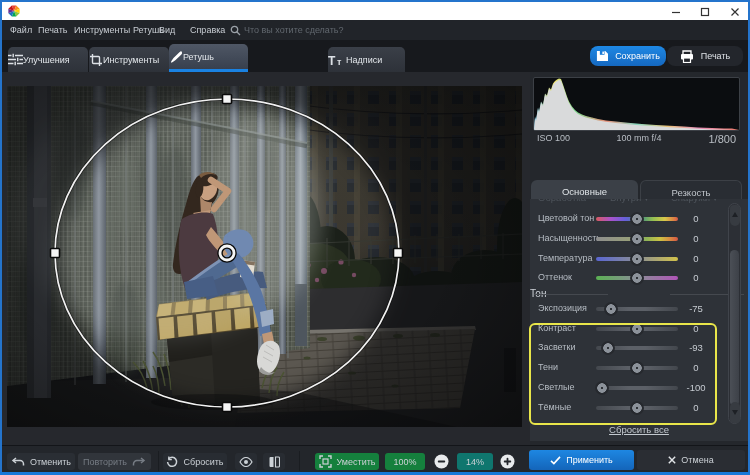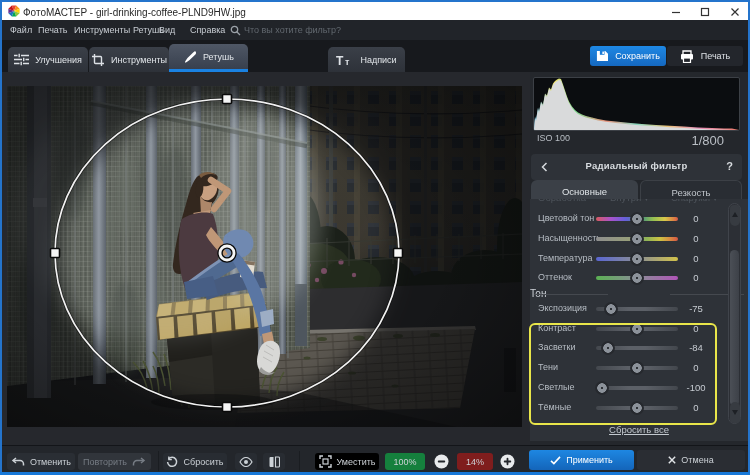--- a/index.html
+++ b/index.html
@@ -7,23 +7,23 @@
 .abs{position:absolute;}
 
 #titlebar{left:2px;top:2px;width:746px;height:18px;background:#fff;}
 #title{left:21px;top:4.5px;font-size:10px;color:#282828;}
 .winbtn{top:4px;width:12px;height:12px;color:#333;}
 
 #menubar{left:2px;top:20px;width:746px;height:20px;background:#212429;color:#c7ccd2;font-size:9px;}
 #menubar span.mi{position:absolute;top:5px;}
 
 #tabbar{left:2px;top:40px;width:746px;height:32px;background:#17191d;}
-.tab{position:absolute;top:7px;height:25px;border-radius:5px 5px 0 0;background:linear-gradient(180deg,#3a3f48,#2e3239);color:#e2e6ea;font-size:9px;display:flex;align-items:center;justify-content:center;gap:6px;}
+.tab{position:absolute;top:7px;height:25px;border-radius:5px 5px 0 0;background:linear-gradient(180deg,#3a3f48,#2e3239);color:#e2e6ea;font-size:9px;display:flex;align-items:center;gap:0;}
 .tab.active{background:linear-gradient(180deg,#4f5765,#38404e);border-bottom:3px solid #1a82e2;height:28px;top:4px;}
-.topbtn{position:absolute;top:6px;height:20px;border-radius:3px;font-size:9px;display:flex;align-items:center;justify-content:center;gap:7px;}
+.topbtn{position:absolute;top:6px;height:20px;border-radius:8px;font-size:9px;display:flex;align-items:center;justify-content:center;gap:7px;}
 
 #canvas{left:2px;top:72px;width:528px;height:373px;background:#26282d;}
 #photo{left:5px;top:14px;width:515px;height:341px;background:#191a1c;overflow:hidden;}
 #panel{left:530px;top:72px;width:218px;height:373px;background:#24272c;}
 #sliderpanel{left:0;top:127px;width:218px;height:242px;background:#2e3238;}
 .lbl{position:absolute;font-size:9px;color:#b7bdc4;}
 .val{position:absolute;font-size:9.5px;color:#c6cbd1;width:40px;text-align:center;}
 .track{position:absolute;left:66px;width:82px;height:4px;border-radius:2px;background:linear-gradient(90deg,#43474d,#5c6067 40%,#5c6067 60%,#43474d);}
 .thumb{position:absolute;width:14px;height:14px;border-radius:50%;background:radial-gradient(circle,#2e3237 0 1px,#8c929a 1.5px 4.5px,#26292e 5px 7px);}
 
@@ -39,21 +39,20 @@
     <path d="M0,0 L-2.2,-5.6 L2.2,-5.6 Z" fill="#e8442c"></path>
     <path d="M0,0 L2.2,-5.6 L5.6,-2.2 Z" fill="#f7941d"></path>
     <path d="M0,0 L5.6,-2.2 L5.6,2.2 Z" fill="#ffd400"></path>
     <path d="M0,0 L5.6,2.2 L2.2,5.6 Z" fill="#8dc63f"></path>
     <path d="M0,0 L2.2,5.6 L-2.2,5.6 Z" fill="#00a651"></path>
     <path d="M0,0 L-2.2,5.6 L-5.6,2.2 Z" fill="#1b75bc"></path>
     <path d="M0,0 L-5.6,2.2 L-5.6,-2.2 Z" fill="#662d91"></path>
     <path d="M0,0 L-5.6,-2.2 L-2.2,-5.6 Z" fill="#c4161c"></path>
    </g>
   </svg>
-  <div id="title" class="abs">ФотоМАСТЕР - girl-drinking-coffee-PLND9HW.jpg</div>
   <svg class="winbtn abs" style="left:668px" viewBox="0 0 12 12">
         <path d="M2 6.5h8" stroke="#333" stroke-width="1.2" fill="none"></path>
       </svg>
   <svg class="winbtn abs" style="left:697px" viewBox="0 0 12 12">
         <rect x="2.5" y="2.5" width="7" height="7" stroke="#333" stroke-width="1.2" fill="none"></rect>
       </svg>
   <svg class="winbtn abs" style="left:727px" viewBox="0 0 12 12">
         <path d="M2.5 2.5l7 7M9.5 2.5l-7 7" stroke="#333" stroke-width="1.2" fill="none"></path>
       </svg>
  </div>
@@ -61,21 +60,21 @@
   <span class="mi" style="left:8px">Файл</span>
   <span class="mi" style="left:36px">Печать</span>
   <span class="mi" style="left:72px">Инструменты</span>
   <span class="mi" style="left:131px">Ретушь</span>
   <span class="mi" style="left:157px">Вид</span>
   <span class="mi" style="left:188px">Справка</span>
   <svg class="abs" style="left:228px;top:5px" width="11" height="11" viewBox="0 0 11 11">
         <circle cx="4.5" cy="4.5" r="3.2" stroke="#9aa0a7" stroke-width="1.3" fill="none"></circle>
         <path d="M7 7l3 3" stroke="#9aa0a7" stroke-width="1.3"></path>
       </svg>
-  <span class="mi" style="left:242px;color:#62686f">Что вы хотите фильтр?</span>
+  <span class="mi" style="left:242px;color:#62686f">Что вы хотите сделать?</span>
  </div>
  <div id="tabbar" class="abs">
   <div class="tab" style="left:6px;width:80px">
    <svg width="15" height="13" viewBox="0 0 15 13">
           <g stroke="#dde1e6" stroke-width="1.4" fill="none">
             <path d="M0 2.5h3.5M7 2.5h8M0 6.5h8M11.5 6.5h3.5M0 10.5h5.5M9 10.5h6"></path>
             <path d="M5.2 .8v3.4M9.7 4.8v3.4M7.2 8.8v3.4"></path>
           </g>
         </svg>
    <span>Улучшения</span>
@@ -379,29 +378,23 @@
               <stop offset=".65" stop-color="#e8c27a"></stop>
               <stop offset=".8" stop-color="#e890b8"></stop>
               <stop offset="1" stop-color="#e87a6a"></stop>
      </linearGradient>
     </defs>
     <path d="M0 52 L0 50.6 L1 38.6 L2 41.6 L4 29.6 L5 33.6 L7 23.6 L9 26.6 L11 15.6 L13 17.6 L15 9.6 L17 11.6 L19 5.6 L21 3.1 L23 1.6 L25 0.6 L27 1.1 L29 6.6 L31 12.6 L33 18.6 L35 23.6 L38 28.6 L41 32.1 L44 34.6 L48 36.6 L52 38.1 L58 39.6 L64 41.1 L72 42.4 L82 43.6 L94 44.8 L108 46.0 L122 46.9 L136 47.8 L150 48.6 L164 49.4 L178 50.0 L190 50.4 L198 50.6 L205 52 Z" fill="url(#hgr)"></path>
     <path d="M0 52 L0 52 L1 40 L2 43 L4 31 L5 35 L7 25 L9 28 L11 17 L13 19 L15 11 L17 13 L19 7 L21 4.5 L23 3 L25 2 L27 2.5 L29 8 L31 14 L33 20 L35 25 L38 30 L41 33.5 L44 36 L48 38 L52 39.5 L58 41 L64 42.5 L72 43.8 L82 45 L94 46.2 L108 47.4 L122 48.3 L136 49.2 L150 50 L164 50.8 L178 51.4 L190 51.8 L198 52 L205 52 Z" fill="#d9dadb"></path>
    </svg>
   </div>
   <div class="abs" style="left:7px;top:61px;font-size:9px;color:#b9bec4">ISO 100</div>
-  <div class="abs" style="right:24px;top:61px;font-size:13px;color:#b9bec4">1/800</div>
-
-  <div class="abs" style="left:1px;top:82px;width:211px;height:26px;background:#2e3238;border-radius:4px;">
-   <svg class="abs" style="left:10px;top:8px" width="7" height="10" viewBox="0 0 7 10">
-          <path d="M5.5 1L1.5 5l4 4" stroke="#d6dade" stroke-width="1.5" fill="none"></path>
-        </svg>
-   <div class="abs" style="left:0;top:6px;width:211px;text-align:center;font-size:9.5px;font-weight:bold;color:#d9dde1;letter-spacing:.2px">Радиальный фильтр</div>
-   <div class="abs" style="right:9px;top:6px;font-size:11px;font-weight:bold;color:#d6dade">?</div>
-  </div>
+  <div class="abs" style="left:0;top:61px;width:218px;text-align:center;font-size:9px;color:#b9bec4">100 mm f/4</div>
+  <div class="abs" style="right:12px;top:61px;font-size:11px;color:#b9bec4">1/800</div>
+
 
   <div class="abs" style="left:1px;top:108px;width:107px;height:23px;background:#3b4047;border-radius:6px 6px 0 0;text-align:center;font-size:9.5px;color:#dfe3e7;padding-top:6px">Основные</div>
   <div class="abs" style="left:110px;top:108px;width:102px;height:22px;background:#292d33;border:1px solid #3c4046;border-bottom:none;border-radius:6px 6px 0 0;text-align:center;font-size:9.5px;color:#c0c5cb;padding-top:6px">Резкость</div>
 
   <div id="sliderpanel" class="abs">
 
    <div class="abs" style="left:8px;top:0px;height:4px;overflow:hidden;font-size:9.5px;color:#4e545b;width:200px">
     <span style="position:absolute;left:0;top:-7px">Обработка</span>
     <span style="position:absolute;left:72px;top:-7px">Внутри ▾</span>
     <span style="position:absolute;left:133px;top:-7px">Снаружи ▾</span>
@@ -436,21 +429,21 @@
    <div class="val" style="left:146px;top:104px">-75</div>
 
    <div class="lbl" style="left:8px;top:123.7px">Контраст</div>
    <div class="track" style="top:127.7px"></div>
    <div class="thumb" style="left:99.5px;top:122.7px"></div>
    <div class="val" style="left:146px;top:123.7px">0</div>
 
    <div class="lbl" style="left:8px;top:143.3px">Засветки</div>
    <div class="track" style="top:147.3px"></div>
    <div class="thumb" style="left:70.5px;top:142.3px"></div>
-   <div class="val" style="left:146px;top:143.3px">-84</div>
+   <div class="val" style="left:146px;top:143.3px">-93</div>
 
    <div class="lbl" style="left:8px;top:163px">Тени</div>
    <div class="track" style="top:167px"></div>
    <div class="thumb" style="left:99.5px;top:162px"></div>
    <div class="val" style="left:146px;top:163px">0</div>
 
    <div class="lbl" style="left:8px;top:182.8px">Светлые</div>
    <div class="track" style="top:186.8px"></div>
    <div class="thumb" style="left:65px;top:181.8px"></div>
    <div class="val" style="left:146px;top:182.8px">-100</div>
@@ -506,35 +499,35 @@
           <path d="M1 5C3 1.7 5 .5 7 .5S11 1.7 13 5C11 8.3 9 9.5 7 9.5S3 8.3 1 5z" stroke="#ccd1d6" stroke-width="1.2" fill="none"></path>
           <circle cx="7" cy="5" r="2" fill="#ccd1d6"></circle>
         </svg>
       </div>
   <div class="bbtn" style="left:261px;width:22px;background:#282c32">
    <svg width="11" height="12" viewBox="0 0 11 12">
           <path d="M4.5 1H1.5a1 1 0 0 0-1 1v8a1 1 0 0 0 1 1h3z" fill="#ccd1d6"></path>
           <path d="M6.5 1h3a1 1 0 0 1 1 1v8a1 1 0 0 1-1 1h-3z" fill="none" stroke="#ccd1d6" stroke-width="1.1"></path>
         </svg>
       </div>
-  <div class="bbtn" style="left:313px;width:64px;background:#000000">
+  <div class="bbtn" style="left:313px;width:64px;background:#15803d">
    <svg width="13" height="13" viewBox="0 0 13 13">
           <g stroke="#ccd1d6" stroke-width="1.4" fill="none">
             <path d="M1 4V1h3M9 1h3v3M12 9v3H9M4 12H1V9"></path>
           </g>
           <rect x="4" y="4" width="5" height="5" stroke="#ccd1d6" stroke-width="1.2" fill="none"></rect>
         </svg>
    <span>Уместить</span>
       </div>
   <div class="bbtn" style="left:383px;width:40px;background:#15803d">100%</div>
   <svg class="abs" style="left:432px;top:8px" width="15" height="15" viewBox="0 0 15 15">
         <circle cx="7.5" cy="7.5" r="7" fill="#e8eaec"></circle>
         <rect x="3.8" y="6.6" width="7.4" height="1.8" rx=".9" fill="#23262b"></rect>
       </svg>
-  <div class="bbtn" style="left:455px;width:36px;background:#7f1d1d">14%</div>
+  <div class="bbtn" style="left:455px;width:36px;background:#0f766e">14%</div>
   <svg class="abs" style="left:498px;top:8px" width="15" height="15" viewBox="0 0 15 15">
         <circle cx="7.5" cy="7.5" r="7" fill="#e8eaec"></circle>
         <rect x="3.8" y="6.6" width="7.4" height="1.8" rx=".9" fill="#23262b"></rect>
         <rect x="6.6" y="3.8" width="1.8" height="7.4" rx=".9" fill="#23262b"></rect>
       </svg>
   <div class="bbtn" style="left:635px;width:108px;top:4px;height:20px;background:#2a2d33">
    <svg width="8" height="8" viewBox="0 0 10 10">
           <path d="M1 1l8 8M9 1L1 9" stroke="#e2e5e8" stroke-width="1.8" fill="none"></path>
         </svg>
    <span>Отмена</span>

